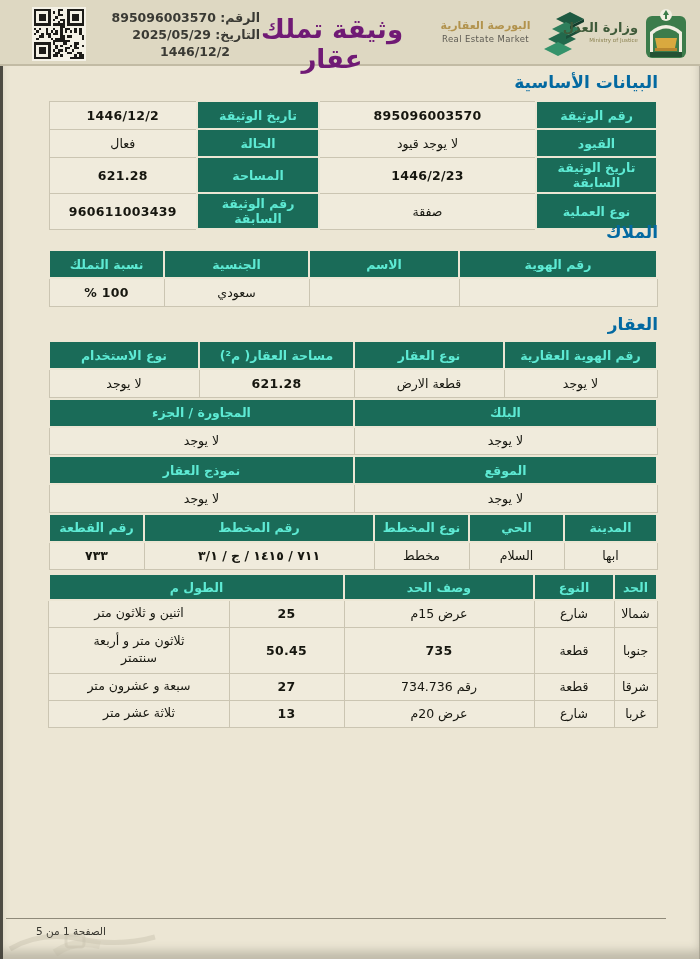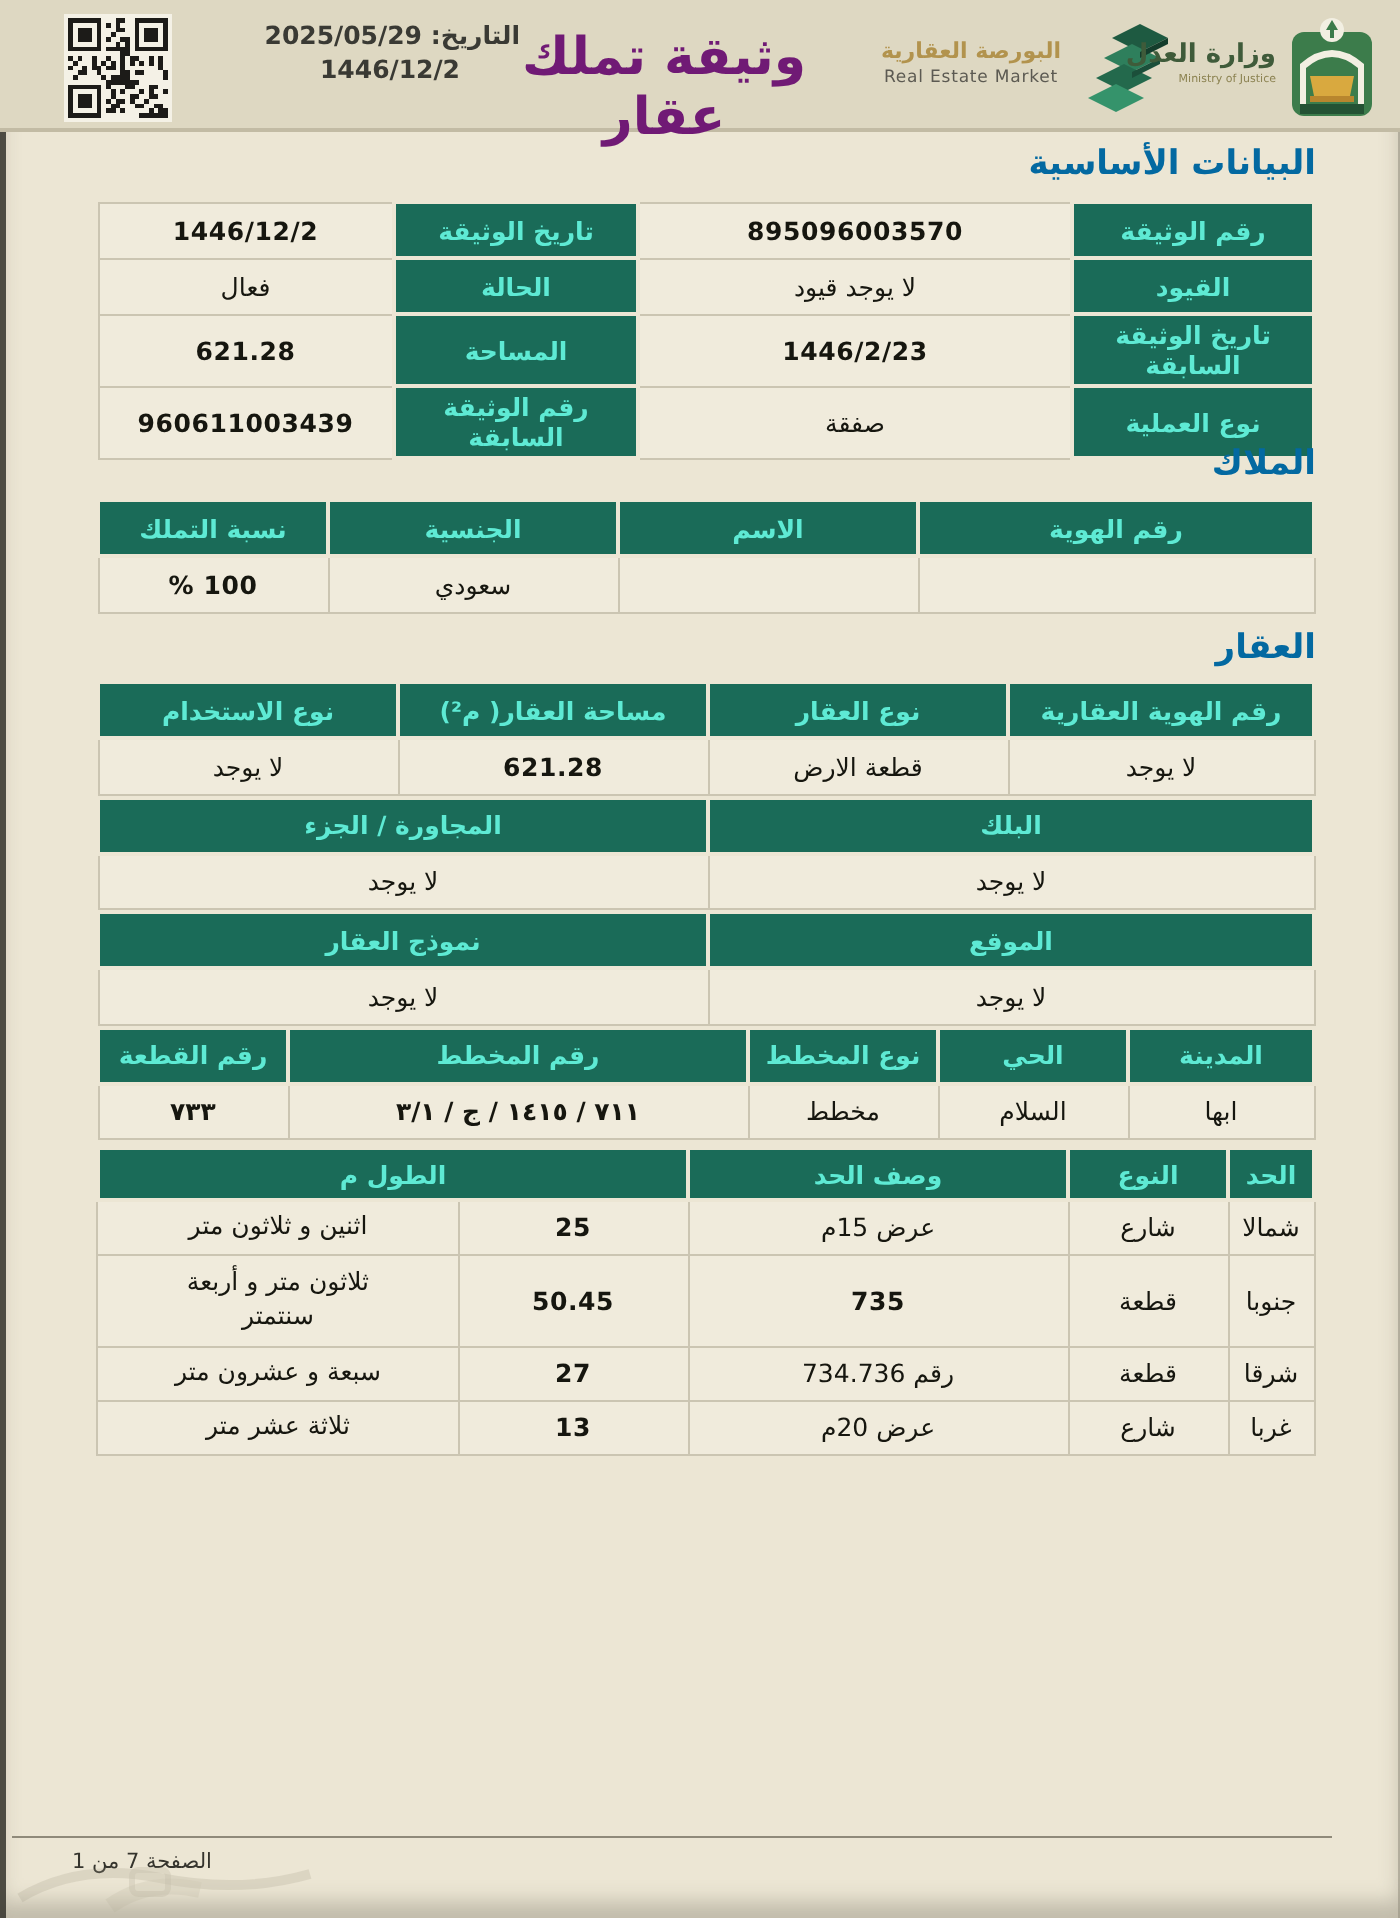--- a/index.html
+++ b/index.html
@@ -71,20 +71,21 @@
         <g fill="#f4f1e6">
           <path d="M1 1h5v5H1zM15 1h5v5h-5zM1 15h5v5H1z"></path>
         </g>
         <g fill="#1c1b18">
           <path d="M2 2h3v3H2zM16 2h3v3h-3zM2 16h3v3H2z"></path>
           <path id="qr-modules" d="M10 0h1v1h-1zM11 0h1v1h-1zM8 1h1v1h-1zM10 1h1v1h-1zM10 2h1v1h-1zM11 2h1v1h-1zM9 3h1v1h-1zM8 4h1v1h-1zM11 4h1v1h-1zM12 4h1v1h-1zM10 5h1v1h-1zM12 5h1v1h-1zM8 6h1v1h-1zM9 6h1v1h-1zM10 6h1v1h-1zM11 6h1v1h-1zM12 6h1v1h-1zM11 7h1v1h-1zM12 7h1v1h-1zM0 8h1v1h-1zM2 8h1v1h-1zM5 8h1v1h-1zM8 8h1v1h-1zM11 8h1v1h-1zM13 8h1v1h-1zM14 8h1v1h-1zM17 8h1v1h-1zM19 8h1v1h-1zM1 9h1v1h-1zM5 9h1v1h-1zM7 9h1v1h-1zM9 9h1v1h-1zM11 9h1v1h-1zM13 9h1v1h-1zM15 9h1v1h-1zM17 9h1v1h-1zM19 9h1v1h-1zM0 10h1v1h-1zM3 10h1v1h-1zM5 10h1v1h-1zM6 10h1v1h-1zM8 10h1v1h-1zM9 10h1v1h-1zM11 10h1v1h-1zM19 10h1v1h-1zM2 11h1v1h-1zM3 11h1v1h-1zM6 11h1v1h-1zM11 11h1v1h-1zM12 11h1v1h-1zM14 11h1v1h-1zM15 11h1v1h-1zM20 11h1v1h-1zM1 12h1v1h-1zM7 12h1v1h-1zM9 12h1v1h-1zM10 12h1v1h-1zM11 12h1v1h-1zM12 12h1v1h-1zM20 12h1v1h-1zM8 13h1v1h-1zM9 13h1v1h-1zM10 13h1v1h-1zM11 13h1v1h-1zM12 13h1v1h-1zM13 13h1v1h-1zM14 13h1v1h-1zM8 14h1v1h-1zM12 14h1v1h-1zM13 14h1v1h-1zM17 14h1v1h-1zM18 14h1v1h-1zM9 15h1v1h-1zM11 15h1v1h-1zM15 15h1v1h-1zM17 15h1v1h-1zM20 15h1v1h-1zM9 16h1v1h-1zM13 16h1v1h-1zM14 16h1v1h-1zM17 16h1v1h-1zM18 16h1v1h-1zM8 17h1v1h-1zM10 17h1v1h-1zM11 17h1v1h-1zM13 17h1v1h-1zM16 17h1v1h-1zM9 18h1v1h-1zM10 18h1v1h-1zM14 18h1v1h-1zM15 18h1v1h-1zM18 18h1v1h-1zM19 18h1v1h-1zM8 19h1v1h-1zM9 19h1v1h-1zM11 19h1v1h-1zM17 19h1v1h-1zM19 19h1v1h-1zM20 19h1v1h-1zM15 20h1v1h-1zM16 20h1v1h-1zM17 20h1v1h-1zM18 20h1v1h-1zM19 20h1v1h-1zM20 20h1v1h-1z"></path>
         </g>
       </svg>
     </div>
     <div class="numblock">
+      <div><span>الرقم:</span> <span class="num">895096003570</span></div>
       <div><span>التاريخ:</span> <span class="num">2025/05/29</span></div>
       <div class="hijri">1446/12/2</div>
     </div>
     <div class="doc-title">وثيقة تملك عقار</div>
 
     <div class="rem">
       <div class="rem-icon">
         <svg viewBox="0 0 44 48" aria-hidden="true">
           <polygon points="26,2 40,9 26,16 12,9" fill="#1e5a41"></polygon>
           <polygon points="22,12 36,19 22,26 8,19" fill="#2e7f5c"></polygon>
@@ -310,21 +311,21 @@
         <td>شارع</td>
         <td>عرض 20م</td>
         <td class="num">13</td>
         <td class="len-text"><span>ثلاثة عشر متر</span></td>
       </tr>
     </tbody>
       </table>
   </div>
 
   <div class="foot-line"></div>
-  <div class="foot-page">الصفحة 7 من 1</div>
+  <div class="foot-page">الصفحة 1 من 5</div>
 
   <div class="wm">
     <svg viewBox="0 0 160 46" aria-hidden="true">
       <path d="M10 36 q30 -18 70 -10 q40 8 75 -2" fill="none" stroke="#a29b87" stroke-width="5" opacity=".45"></path>
       <path d="M55 40 q20 -14 45 -8" fill="none" stroke="#b0a893" stroke-width="8" opacity=".35"></path>
       <rect x="66" y="22" width="18" height="12" rx="3" fill="none" stroke="#a29b87" stroke-width="3" opacity=".4"></rect>
     </svg>
   </div>
 
 </div>

